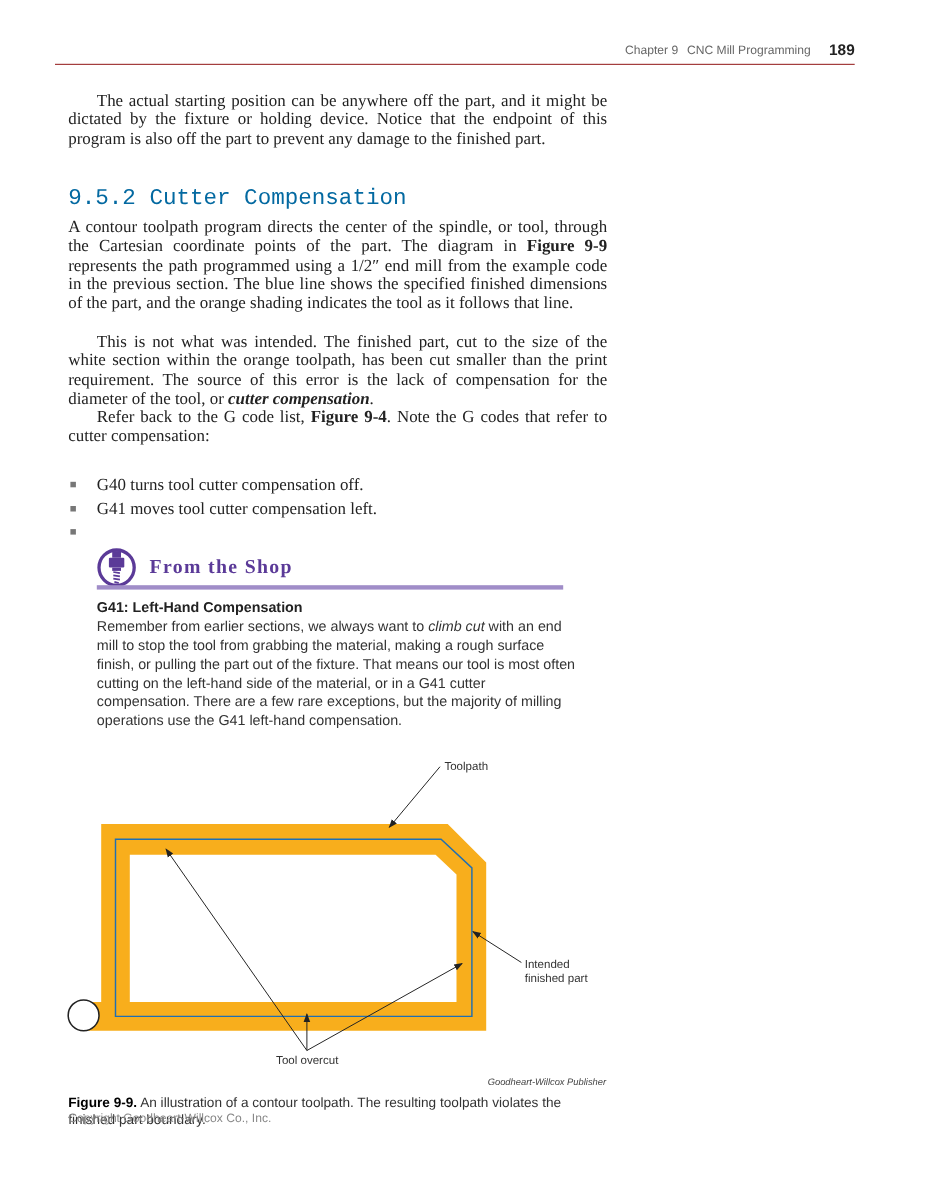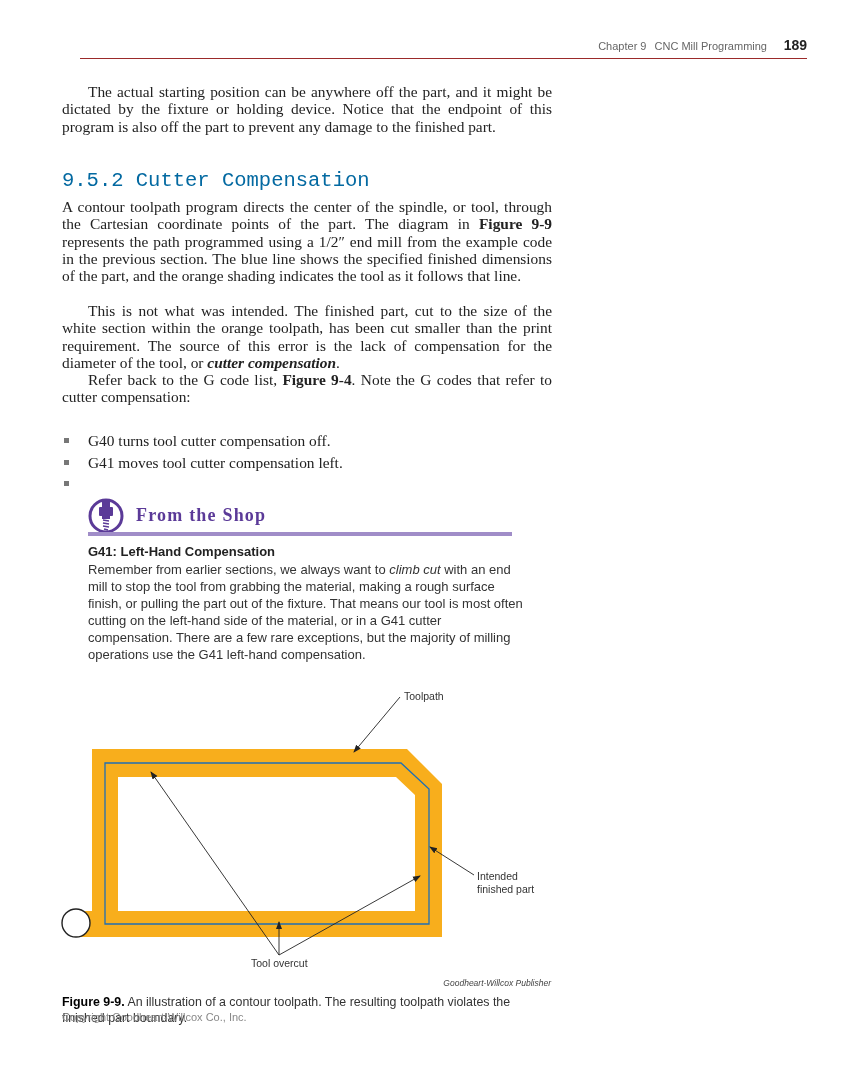--- a/index.html
+++ b/index.html
@@ -1,17 +1,17 @@
 <!DOCTYPE html>
 <html><head>
 <meta charset="utf-8">
 <style>
   html, body { margin: 0; padding: 0; background: #ffffff; }
   body { width: 849px; height: 1087px; position: relative; overflow: hidden; }
-  .hdr { position: absolute; left: 80px; top: 36px; width: 727px; height: 22px; border-bottom: 1px solid #9b2a2a; }
+  .hdr { position: absolute; left: 50px; top: 36px; width: 727px; height: 22px; border-bottom: 1px solid #9b2a2a; }
   .hdr-text { position: absolute; right: 40px; top: 4px; font-family: "Liberation Sans", sans-serif; font-size: 11px; color: #666; }
   .hdr-text span { margin-left: 5px; }
   .hdr-page { position: absolute; right: 0; top: 1px; font-family: "Liberation Sans", sans-serif; font-size: 14px; font-weight: bold; color: #222; }
   .serif { font-family: "Liberation Serif", serif; font-size: 15.4px; line-height: 17.3px; color: #222; text-align: justify; }
   .para { position: absolute; left: 62px; width: 490px; margin: 0; }
   .indent { text-indent: 26px; }
   .h2 { position: absolute; left: 62px; top: 169px; font-family: Liberation Mono, monospace; font-size: 20.5px; color: #0369a1; margin: 0; font-weight: normal; }
   ul.bullets { position: absolute; left: 62px; top: 432px; width: 490px; margin: 0; padding: 0; list-style: none; }
   ul.bullets li { position: relative; padding-left: 26px; height: 21.5px; }
   ul.bullets li .sq { position: absolute; left: 2px; top: 6px; width: 5px; height: 5px; background: #777; }

